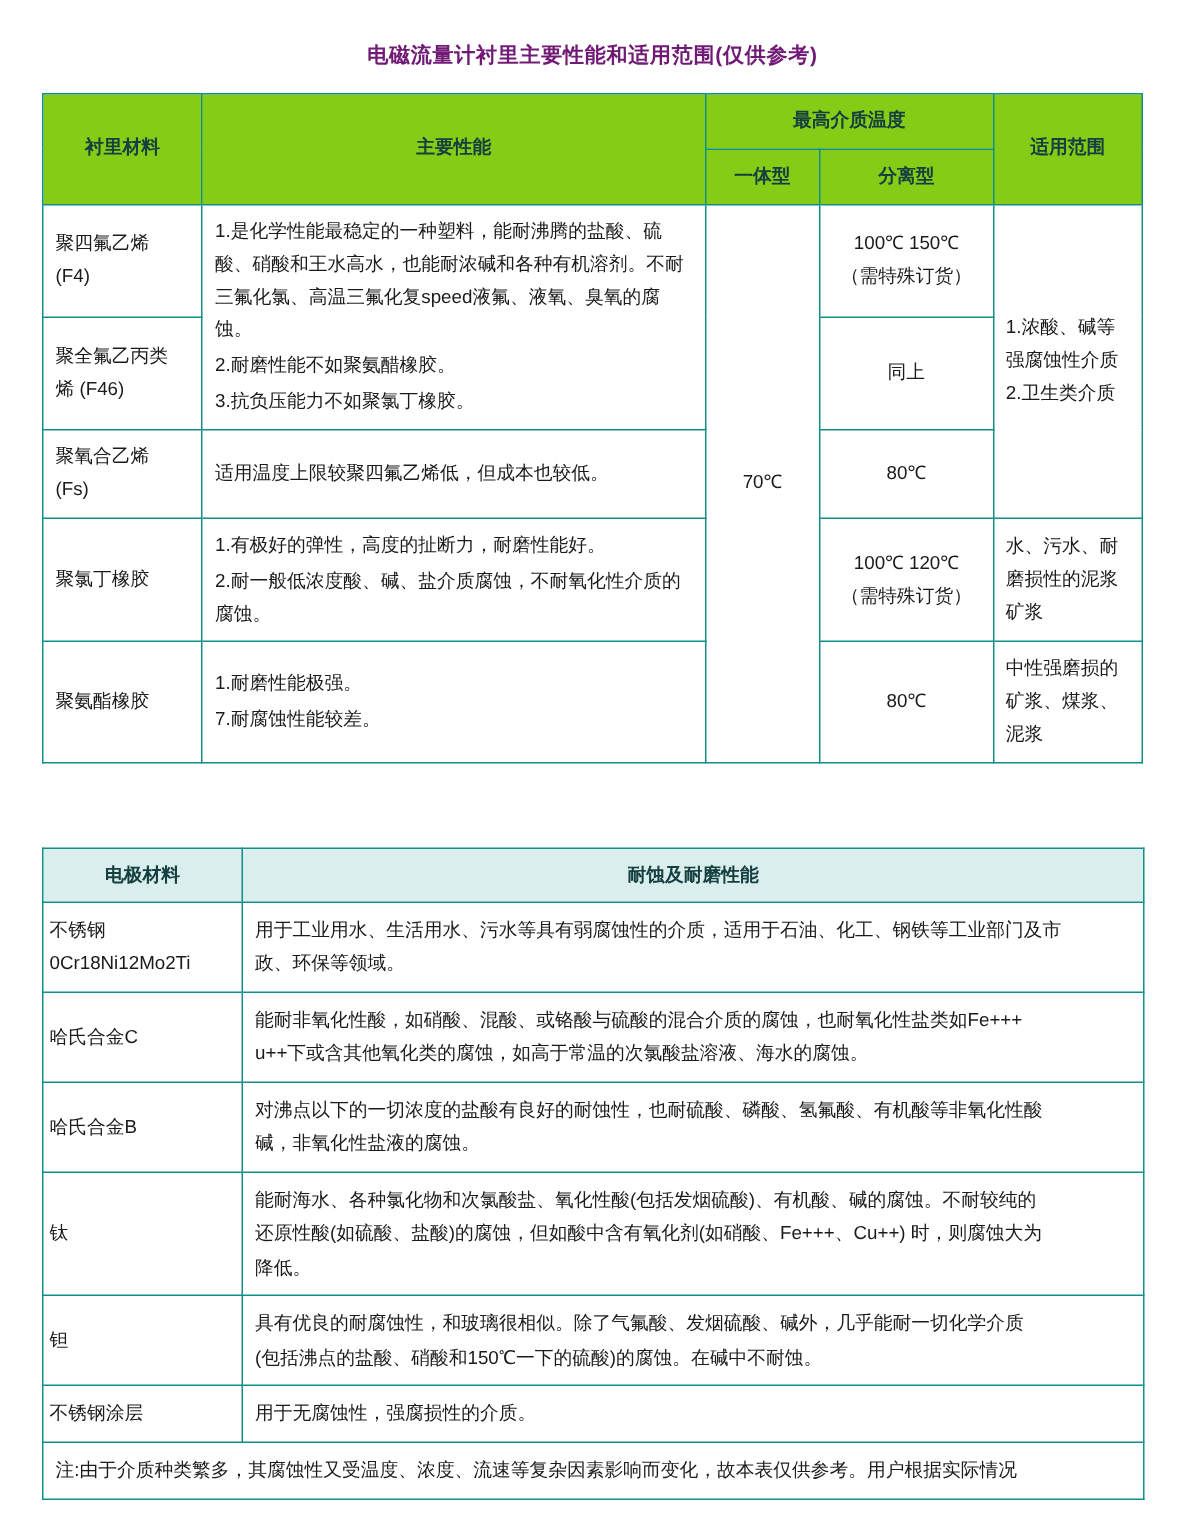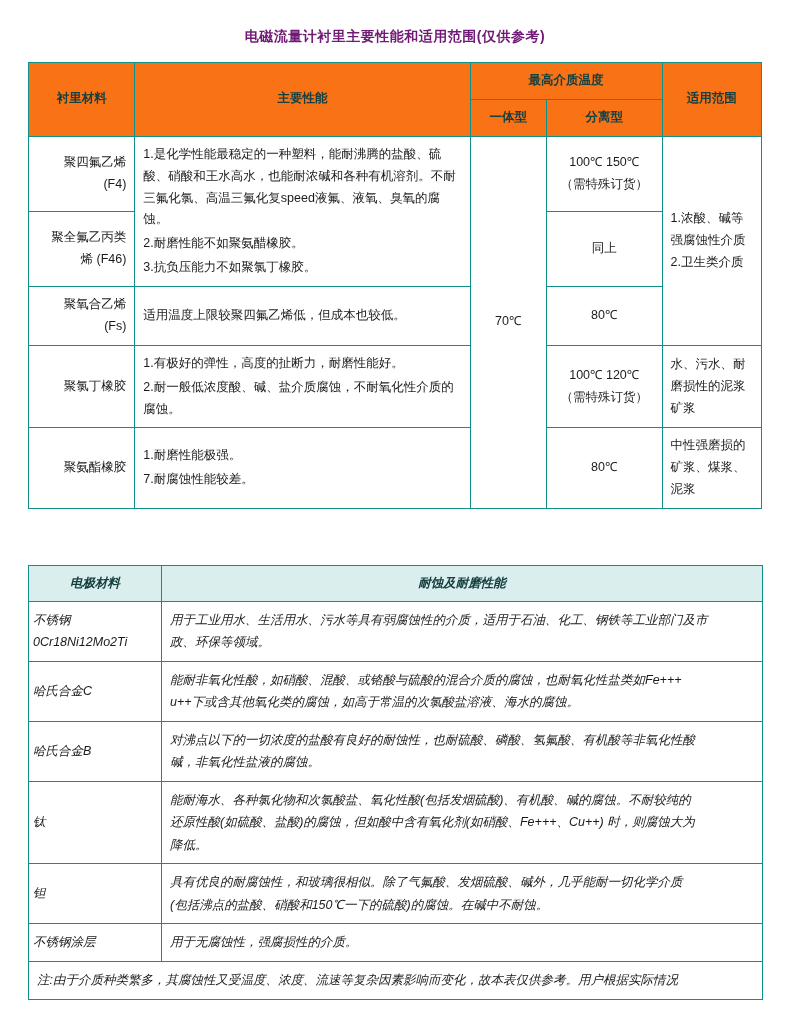--- a/index.html
+++ b/index.html
@@ -41,32 +41,32 @@
   .t1 {
     border: 1px solid #0e8f8a;
   }
   .t1 th, .t1 td {
     border: 1px solid #0e8f8a;
     font-size: 12.5px;
     line-height: 1.75;
     vertical-align: middle;
   }
   .t1 thead th {
-    background: #f97316;
+    background: #84cc16;
     color: #16403f;
     font-weight: bold;
     text-align: center;
     padding: 7px 4px;
   }
   .t1 td {
     padding: 7px 8px;
     color: #1b1b1b;
   }
   .mat-cell {
-    text-align: right;
+    text-align: left;
     line-height: 1.8;
   }
   .desc-cell p {
     margin: 0;
     text-indent: 0;
   }
   .desc-cell p + p { margin-top: 2px; }
   .temp-cell {
     text-align: center;
     line-height: 1.7;
@@ -84,21 +84,20 @@
     margin-top: 56px;
   }
   .t2 {
     border: 1px solid #0e8f8a;
   }
   .t2 th, .t2 td {
     border: 1px solid #0e8f8a;
     font-size: 12.5px;
     line-height: 1.8;
     vertical-align: middle;
-    font-style: italic;
   }
   .t2 thead th {
     background: #d9eeed;
     color: #16403f;
     font-weight: bold;
     text-align: center;
     padding: 6px 4px;
   }
   .t2 td.elec {
     text-align: left;

